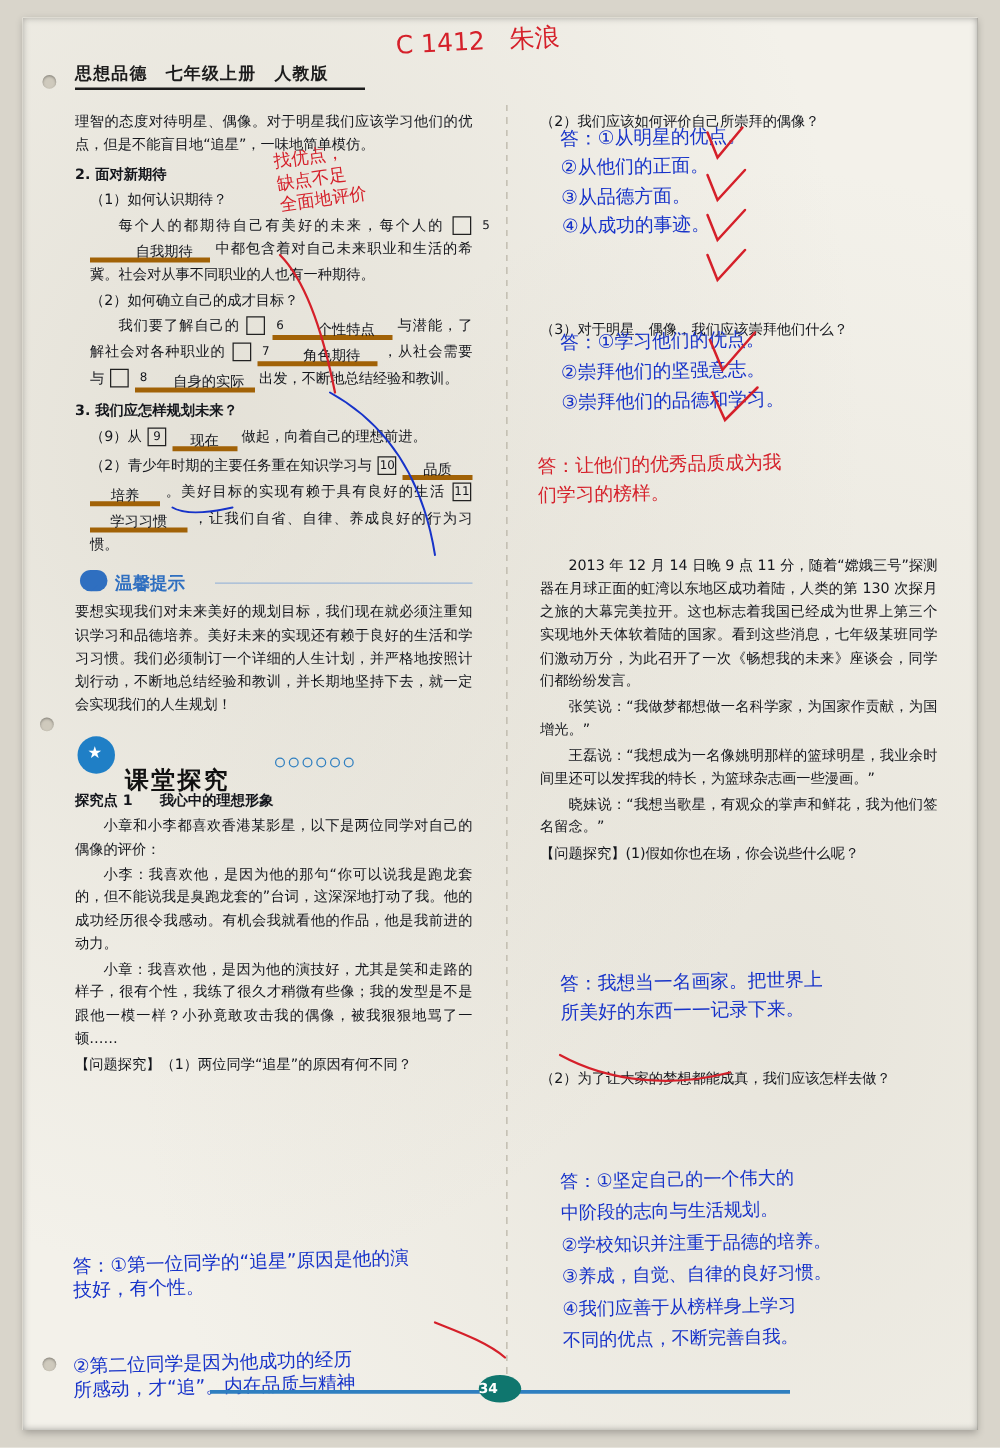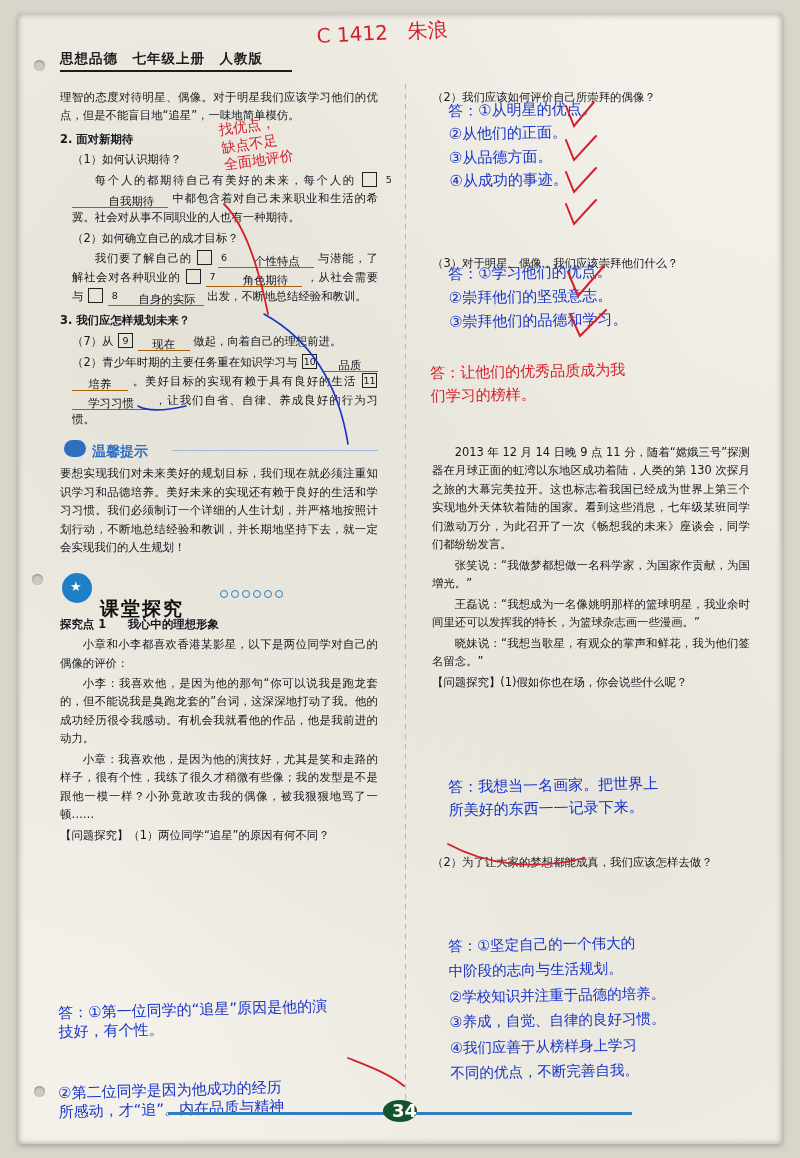--- a/index.html
+++ b/index.html
@@ -50,22 +50,22 @@
   .col.right{left:372px;}
   .divider{
     position:absolute;left:345px;top:-4px;width:1px;height:1018px;
     background:repeating-linear-gradient(to bottom,#b9b4a6 0 5px, transparent 5px 10px);
   }
   p{margin:0 0 2px 0;}
   .indent{text-indent:2em;}
   .h2{font-weight:bold;margin-top:5px;}
   .sub{margin-left:12px;}
   .blank{
-    display:inline-block;min-width:96px;border-bottom:1px solid #a16207;
-    text-align:center;height:14px;vertical-align:-3px;font-family:Liberation Mono, monospace;
+    display:inline-block;min-width:96px;border-bottom:4px solid #a16207;
+    text-align:center;height:14px;vertical-align:-3px;
   }
   .numbox{
     display:inline-block;border:1px solid #222;width:13px;height:13px;
     line-height:13px;text-align:center;font-size:9.5px;vertical-align:1px;
     margin:0 1px;
   }
   
   .tip-head{position:relative;height:22px;margin:12px 0 2px 0;}
   .tip-bubble{
     position:absolute;left:4px;top:0;width:22px;height:17px;border-radius:9px;
@@ -104,22 +104,22 @@
   
   .footer{
     position:absolute;left:0;right:0;bottom:16px;height:30px;
   }
   .foot-bar{
     position:absolute;left:150px;right:150px;top:14px;height:3px;
     background:#2f7fc0;
   }
   .page-num{
     position:absolute;left:50%;transform:translateX(-50%);top:2px;
-    width:34px;height:22px;border-radius:50%;background:#14532d;color:#fff;
-    font-size:18px;text-align:right;line-height:22px;font-weight:bold;
+    width:34px;height:22px;border-radius:50%;background:#0f766e;color:#fff;
+    font-size:11px;text-align:left;line-height:22px;font-weight:bold;
   }
   
   .ink{
     position:absolute;left:0;top:0;width:764px;height:1130px;pointer-events:none;
   }
   .hw{
     position:absolute;
     font-family:"DejaVu Sans","Liberation Sans",sans-serif;
     color:#1b3fd6;
     font-size:15px;
@@ -170,21 +170,21 @@
         <span class="numbox">7</span>
         <span class="blank">角色期待</span>
         <span>，从社会需要与</span>
         <span class="numbox">8</span>
         <span class="blank">自身的实际</span>
         <span>出发，不断地总结经验和教训。</span>
       </p>
 
       <p class="h2">3. 我们应怎样规划未来？</p>
       <p class="sub">
-        <span>（7）从</span>
+        <span>（9）从</span>
         <span class="numbox">9</span>
         <span class="blank" style="min-width:52px">现在</span>
         <span>做起，向着自己的理想前进。</span>
       </p>
       <p class="sub">
         <span>（2）青少年时期的主要任务重在知识学习与</span>
         <span class="numbox">10</span>
         <span class="blank" style="min-width:56px">品质</span>
         <span class="blank" style="min-width:56px">培养</span>
         <span>。美好目标的实现有赖于具有良好的生活</span>

